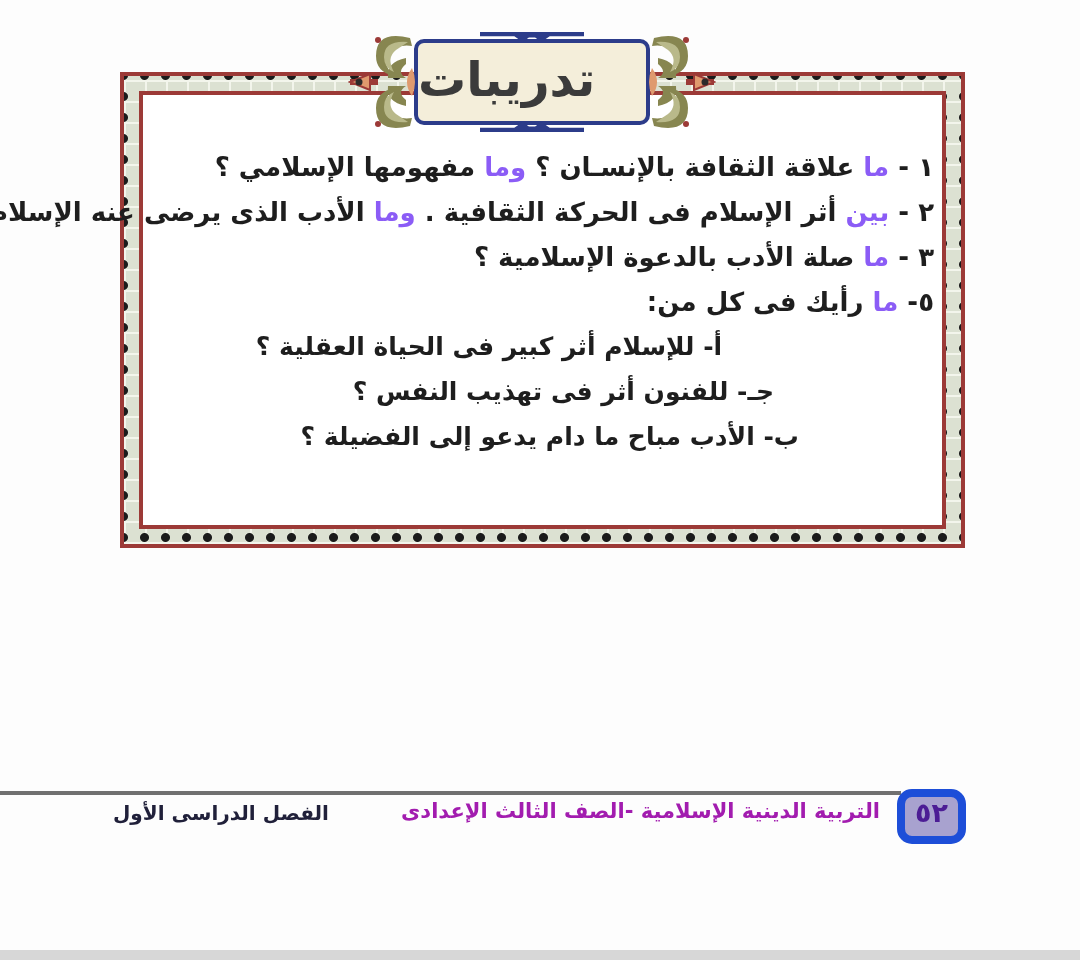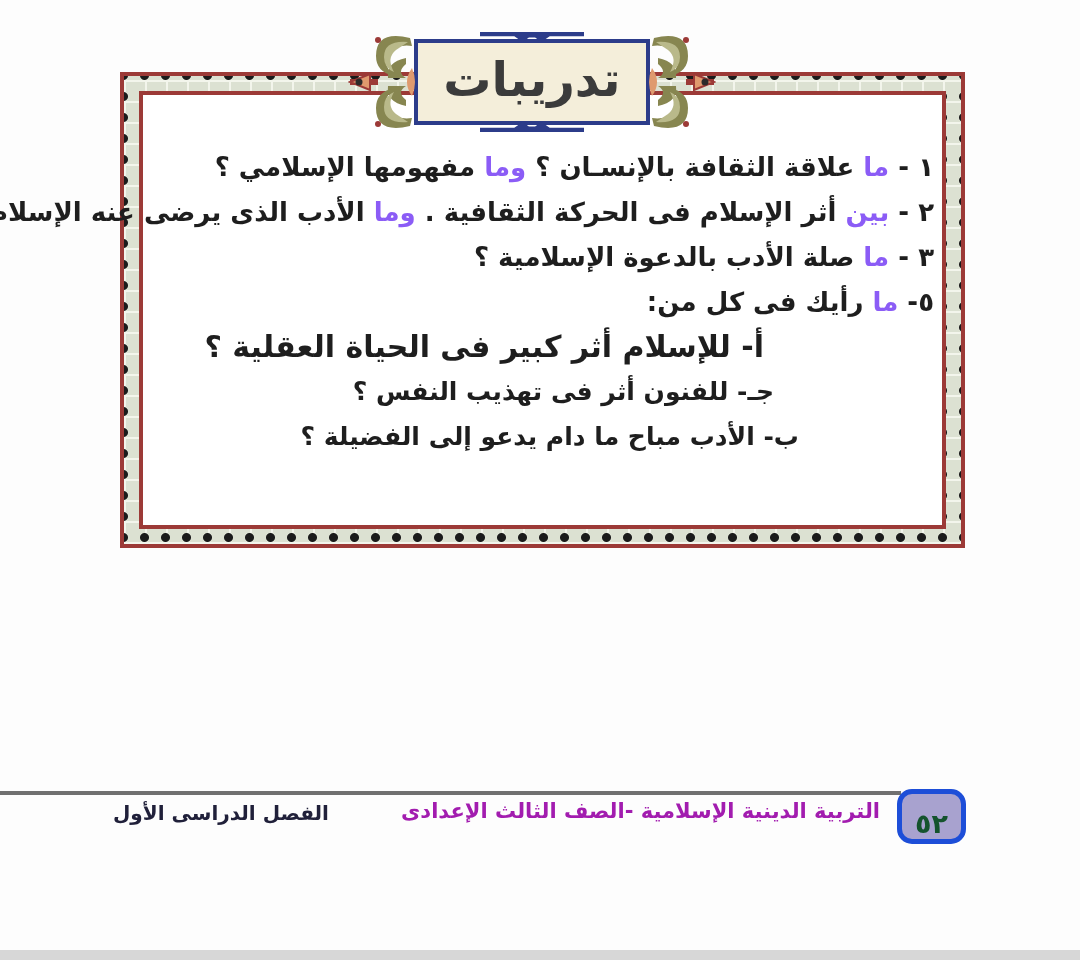--- a/index.html
+++ b/index.html
@@ -52,24 +52,23 @@
   }
   .ornament { width: 72px; height: 104px; flex: 0 0 72px; z-index: 4; }
   .ornament.right { transform: scaleX(-1); }
   .cartouche-box {
     position: relative;
     flex: 1;
     height: 86px;
     margin: 4px -6px;
     background: #f4eeda;
     border: 4px solid #2c3c8a;
-    border-radius: 0;
+    border-radius: 10px;
     display: flex;
     align-items: center;
-    justify-content: center;
     z-index: 3;
   }
   .banner-title {
     font-size: 48px;
     font-weight: bold;
     color: #3b3b3b;
     margin-top: -6px;
   }
   .notch {
     position: absolute;
@@ -93,44 +92,44 @@
     font-weight: bold;
     z-index: 2;
   }
   .q {
     font-size: 26px;
     line-height: 34px;
     margin-bottom: 11px;
     white-space: nowrap;
   }
   .q .hl { color: #8b5cf6; }
-  .q.ind-a { padding-right: 170px; font-size: 30px; text-align: center; }
+  .q.ind-a { padding-right: 170px; font-size: 25px; text-align: center; }
   .q.ind-b { padding-right: 135px; font-size: 25px; }
   .q.ind-c { padding-right: 160px; font-size: 25px; }
 
   
   .footer-rule {
     position: absolute;
     left: 0; top: 791px;
     width: 901px; height: 4px;
     background: #707070;
   }
   .page-badge {
     position: absolute;
     left: 897px; top: 789px;
     width: 69px; height: 55px;
     background: #a8a2cf;
-    border: 5px solid #1d4ed8;
+    border: 8px solid #1d4ed8;
     border-radius: 15px;
     display: flex;
-    align-items: flex-end;
+    align-items: flex-start;
     justify-content: center;
     font-size: 27px;
     font-weight: bold;
-    color: #14532d;
+    color: #4c1d95;
     letter-spacing: 3px;
     z-index: 2;
   }
   .footer-book {
     position: absolute;
     top: 799px; right: 200px;
     direction: rtl;
     font-size: 21px;
     font-weight: bold;
     color: #a21caf;

